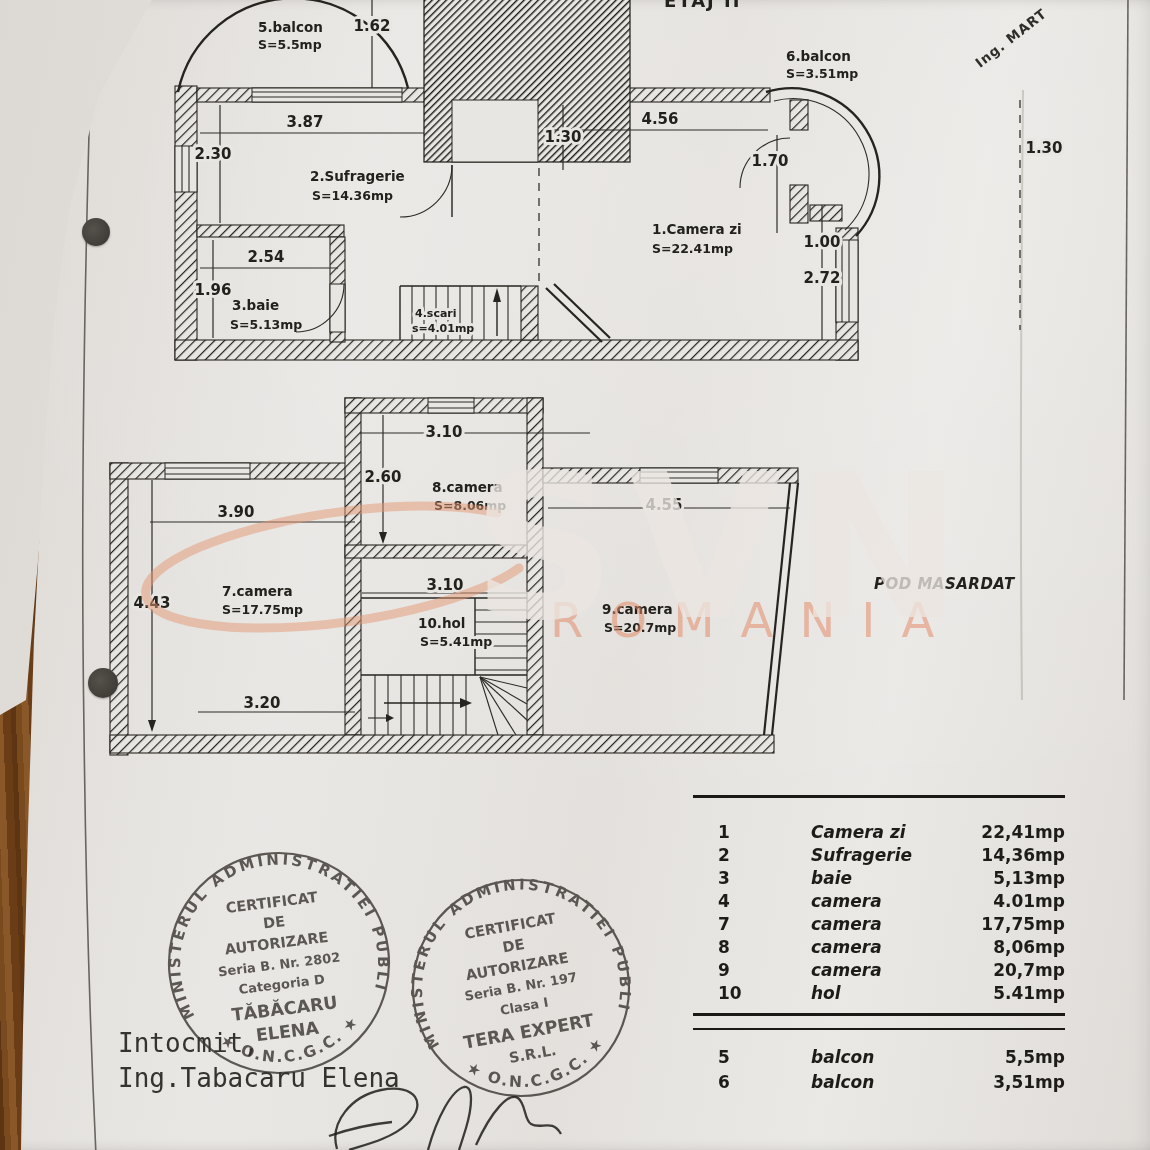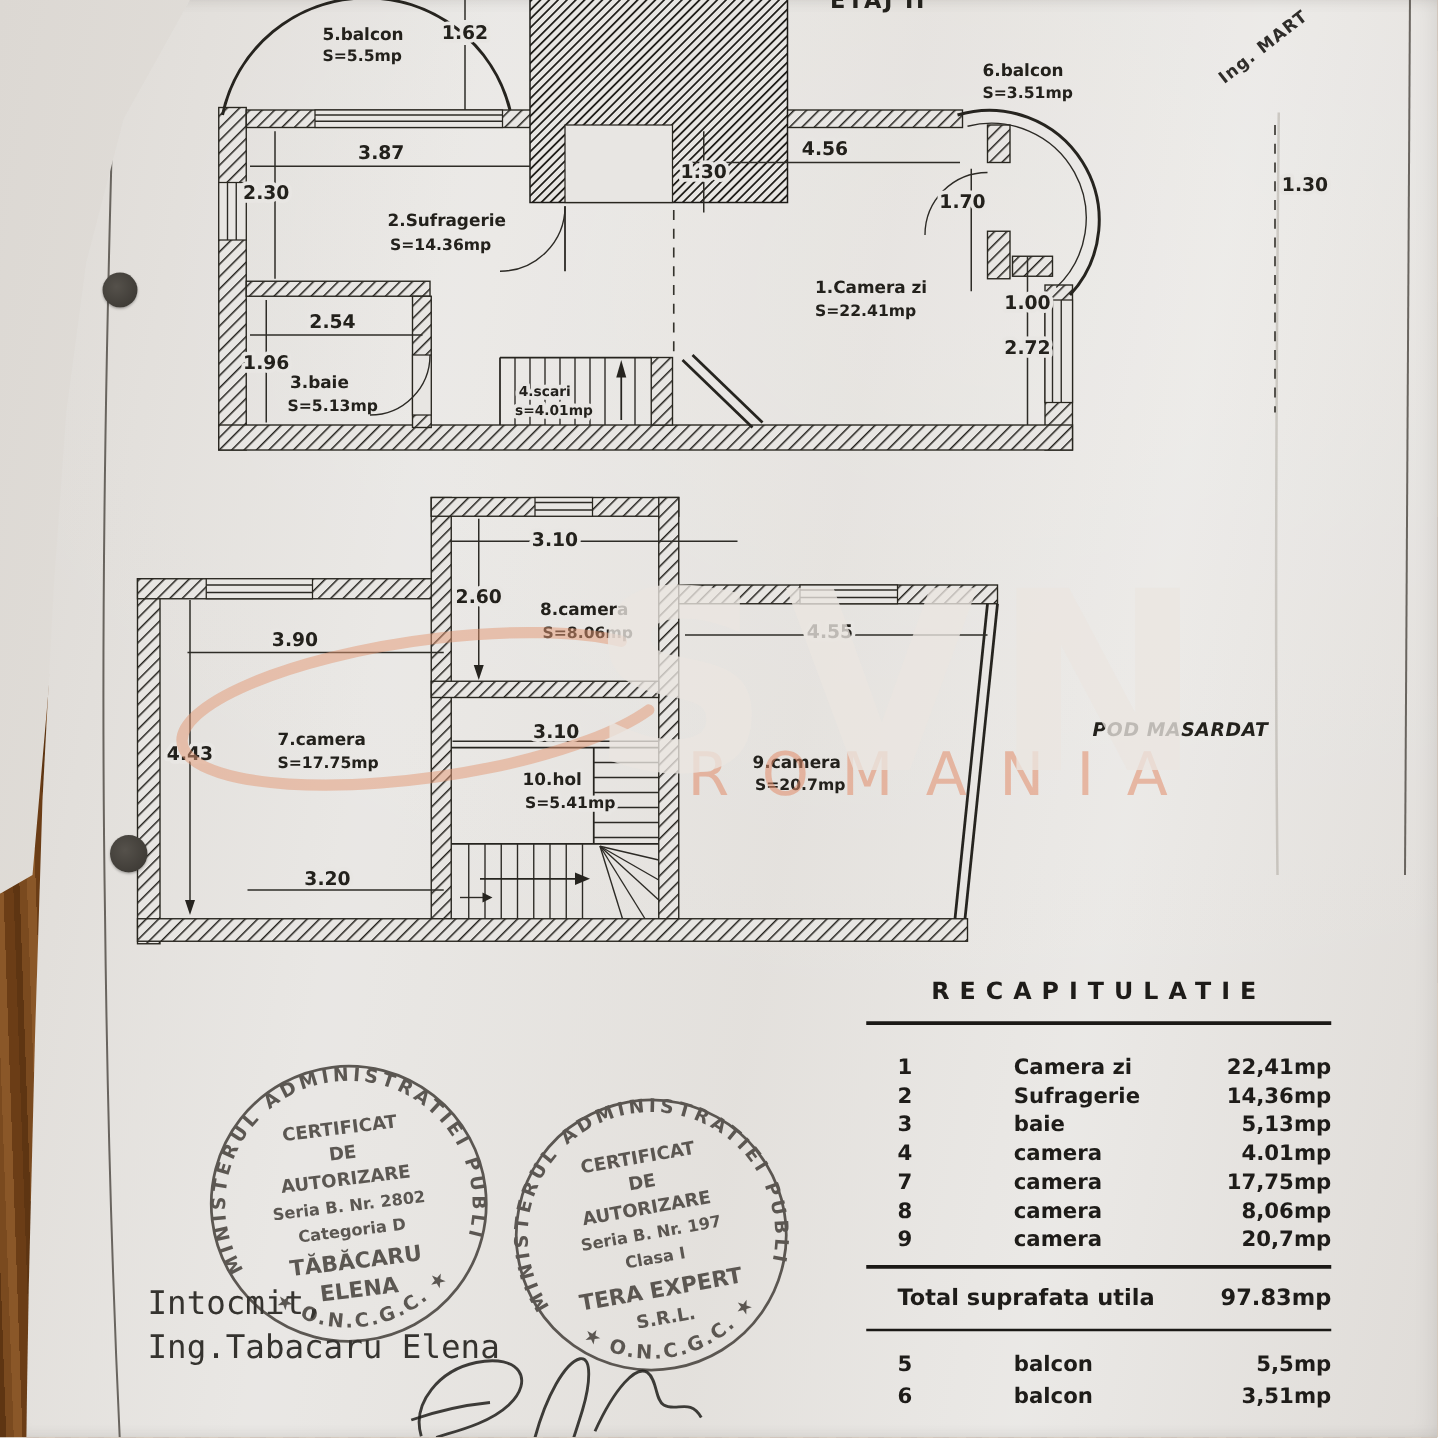--- a/index.html
+++ b/index.html
@@ -46,21 +46,21 @@
   .s4{font-size:13px;}
   .big{font-size:17.5px;}
   .sig{stroke:#1f1d1a;stroke-width:2.3;fill:none;opacity:.85;}
   
   .recap{position:absolute;color:#1e1c19;}
   .recap-title{font-weight:bold;font-size:19px;letter-spacing:8px;text-align:center;}
   .hr{height:2.5px;background:#1b1916;}
   .hr-thick{height:3.2px;margin-top:13px;}
   .rrow{display:flex;align-items:center;height:23px;font-size:17px;font-weight:bold;}
   .r-no{flex:0 0 118px;padding-left:25px;box-sizing:border-box;}
-  .r-nm{flex:1;}
+  .r-nm{flex:1;font-style:italic;}
   .r-ar{text-align:center;}
   .total-row{display:flex;height:24px;align-items:center;font-size:18px;font-weight:bold;}
   
   .etaj{font-weight:bold;font-size:18px;letter-spacing:2px;color:#23211c;}
   .pod{font-weight:bold;font-size:15px;letter-spacing:.5px;color:#23211c;font-style:italic;}
   .corner-note{font-weight:bold;font-size:13.5px;letter-spacing:1px;color:#2f2d2a;transform:rotate(-38deg);transform-origin:left top;}
   .prepared{font-family:"DejaVu Sans Mono",monospace;font-size:26px;line-height:35px;color:#35332f;}
   .wm-svn{font-weight:bold;font-size:200px;line-height:1;letter-spacing:12px;color:rgba(234,230,224,.78);}
   .wm-rom{font-size:48px;letter-spacing:26px;color:rgba(225,140,105,.55);}
   .hole{position:absolute;border-radius:50%;
@@ -313,21 +313,20 @@
         <path class="sig" d="M476,1145 C492,1110 509,1092 518,1098 C526,1104 524,1120 531,1124 C541,1130 552,1118 561,1134"></path>
         <path class="sig" d="M329,1136 C352,1128 372,1124 392,1122"></path>
       </g>
     </svg>
 
     <div class="abs etaj" style="left:664px;top:-10px">ETAJ II</div>
     <div class="abs corner-note" style="left:972px;top:58px">Ing. MART</div>
     <div class="abs pod" style="left:874px;top:575px">POD MASARDAT</div>
 
     <div class="recap" style="left:693px;top:782px;width:372px">
-      <div class="recap-title">RECAPITULATIE</div>
       <div class="hr hr-thick"></div>
       <div style="margin-top:22px">
         <div class="rrow">
             <span class="r-no">1</span>
             <span class="r-nm">Camera zi</span>
             <span class="r-ar">22,41mp</span>
           </div>
         <div class="rrow">
             <span class="r-no">2</span>
             <span class="r-nm">Sufragerie</span>
@@ -351,26 +350,27 @@
         <div class="rrow">
             <span class="r-no">8</span>
             <span class="r-nm">camera</span>
             <span class="r-ar">8,06mp</span>
           </div>
         <div class="rrow">
             <span class="r-no">9</span>
             <span class="r-nm">camera</span>
             <span class="r-ar">20,7mp</span>
           </div>
+        <div class="rrow">
+            <span class="r-no">10</span>
+            <span class="r-nm">hol</span>
+            <span class="r-ar">5.41mp</span>
+          </div>
       </div>
       <div class="hr" style="margin-top:9px"></div>
-      <div class="total-row" style="margin-top:12px">
-        <span style="padding-left:25px;flex:1">Total suprafata utila</span>
-        <span>97.83mp</span>
-      </div>
       <div class="hr" style="margin-top:12px"></div>
       <div style="margin-top:14px">
         <div class="rrow" style="height:25px">
             <span class="r-no">5</span>
             <span class="r-nm">balcon</span>
             <span class="r-ar">5,5mp</span>
           </div>
         <div class="rrow" style="height:25px">
             <span class="r-no">6</span>
             <span class="r-nm">balcon</span>

